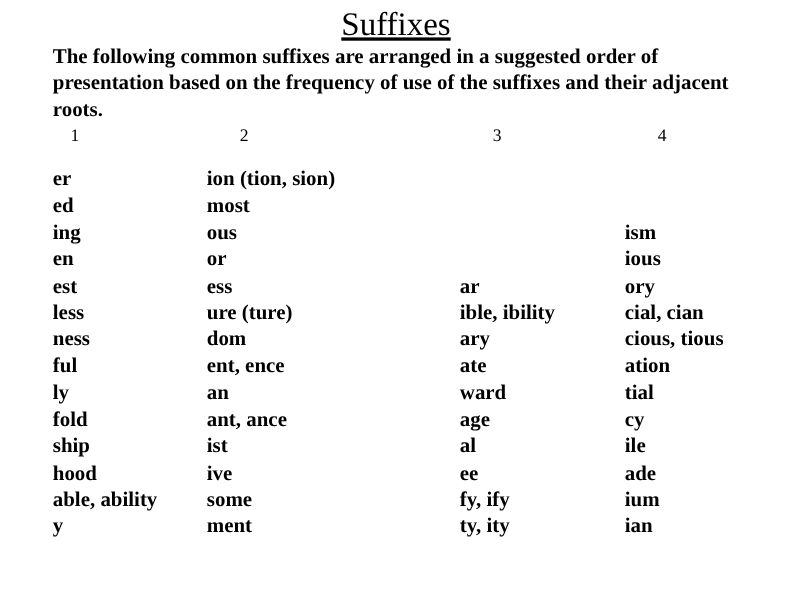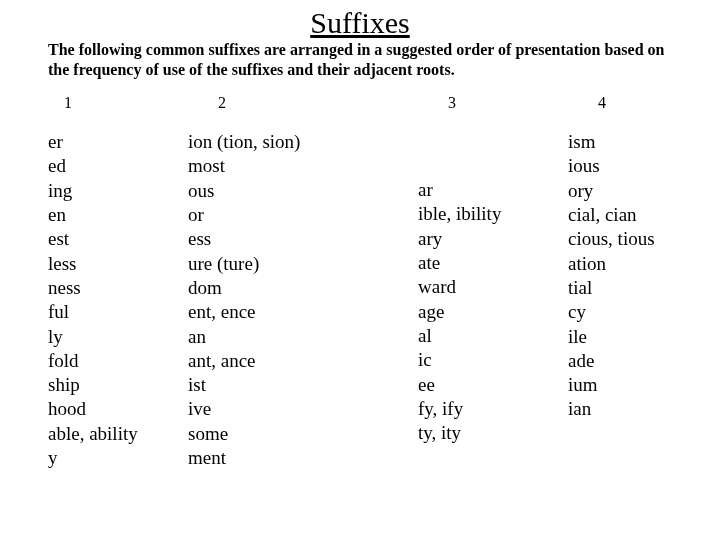--- a/index.html
+++ b/index.html
@@ -15,38 +15,39 @@
       color: #000;
       padding: 6px 48px 0 48px;
     }
     h1 {
       text-align: center;
       font-size: 30px;
       font-weight: normal;
       text-decoration: underline;
     }
     .intro {
-      font-size: 16px;
+      font-size: 19px;
       font-weight: bold;
       line-height: 1.25;
-      margin-bottom: 14px;
+      margin-bottom: 4px;
     }
     .header-row {
       display: flex;
       font-size: 16px;
       font-weight: normal;
       margin-bottom: 18px;
     }
     .header-row .h1c { width: 140px; padding-left: 16px; }
     .header-row .h2c { width: 230px; padding-left: 30px; }
     .header-row .h3c { width: 150px; padding-left: 30px; }
     .header-row .h4c { width: 100px; padding-left: 30px; }
     .cols {
       display: flex;
-      align-items: flex-start;
+      align-items: flex-end;
+      font-weight: bold;
     }
     .col {
       font-size: 19px;
       line-height: 1.28;
     }
     .c1 { width: 140px; }
     .c2 { width: 230px; }
     .c3 { width: 150px; margin-top: 48px; }
     .c4 { width: 100px; }
     .col div { white-space: nowrap; }
@@ -99,21 +100,20 @@
       <div>ment</div>
     </div>
   <div class="col c3">
       <div>ar</div>
       <div>ible, ibility</div>
       <div>ary</div>
       <div>ate</div>
       <div>ward</div>
       <div>age</div>
       <div>al</div>
-      <div>ic</div>
       <div>ee</div>
       <div>fy, ify</div>
       <div>ty, ity</div>
     </div>
   <div class="col c4">
       <div>ism</div>
       <div>ious</div>
       <div>ory</div>
       <div>cial, cian</div>
       <div>cious, tious</div>

